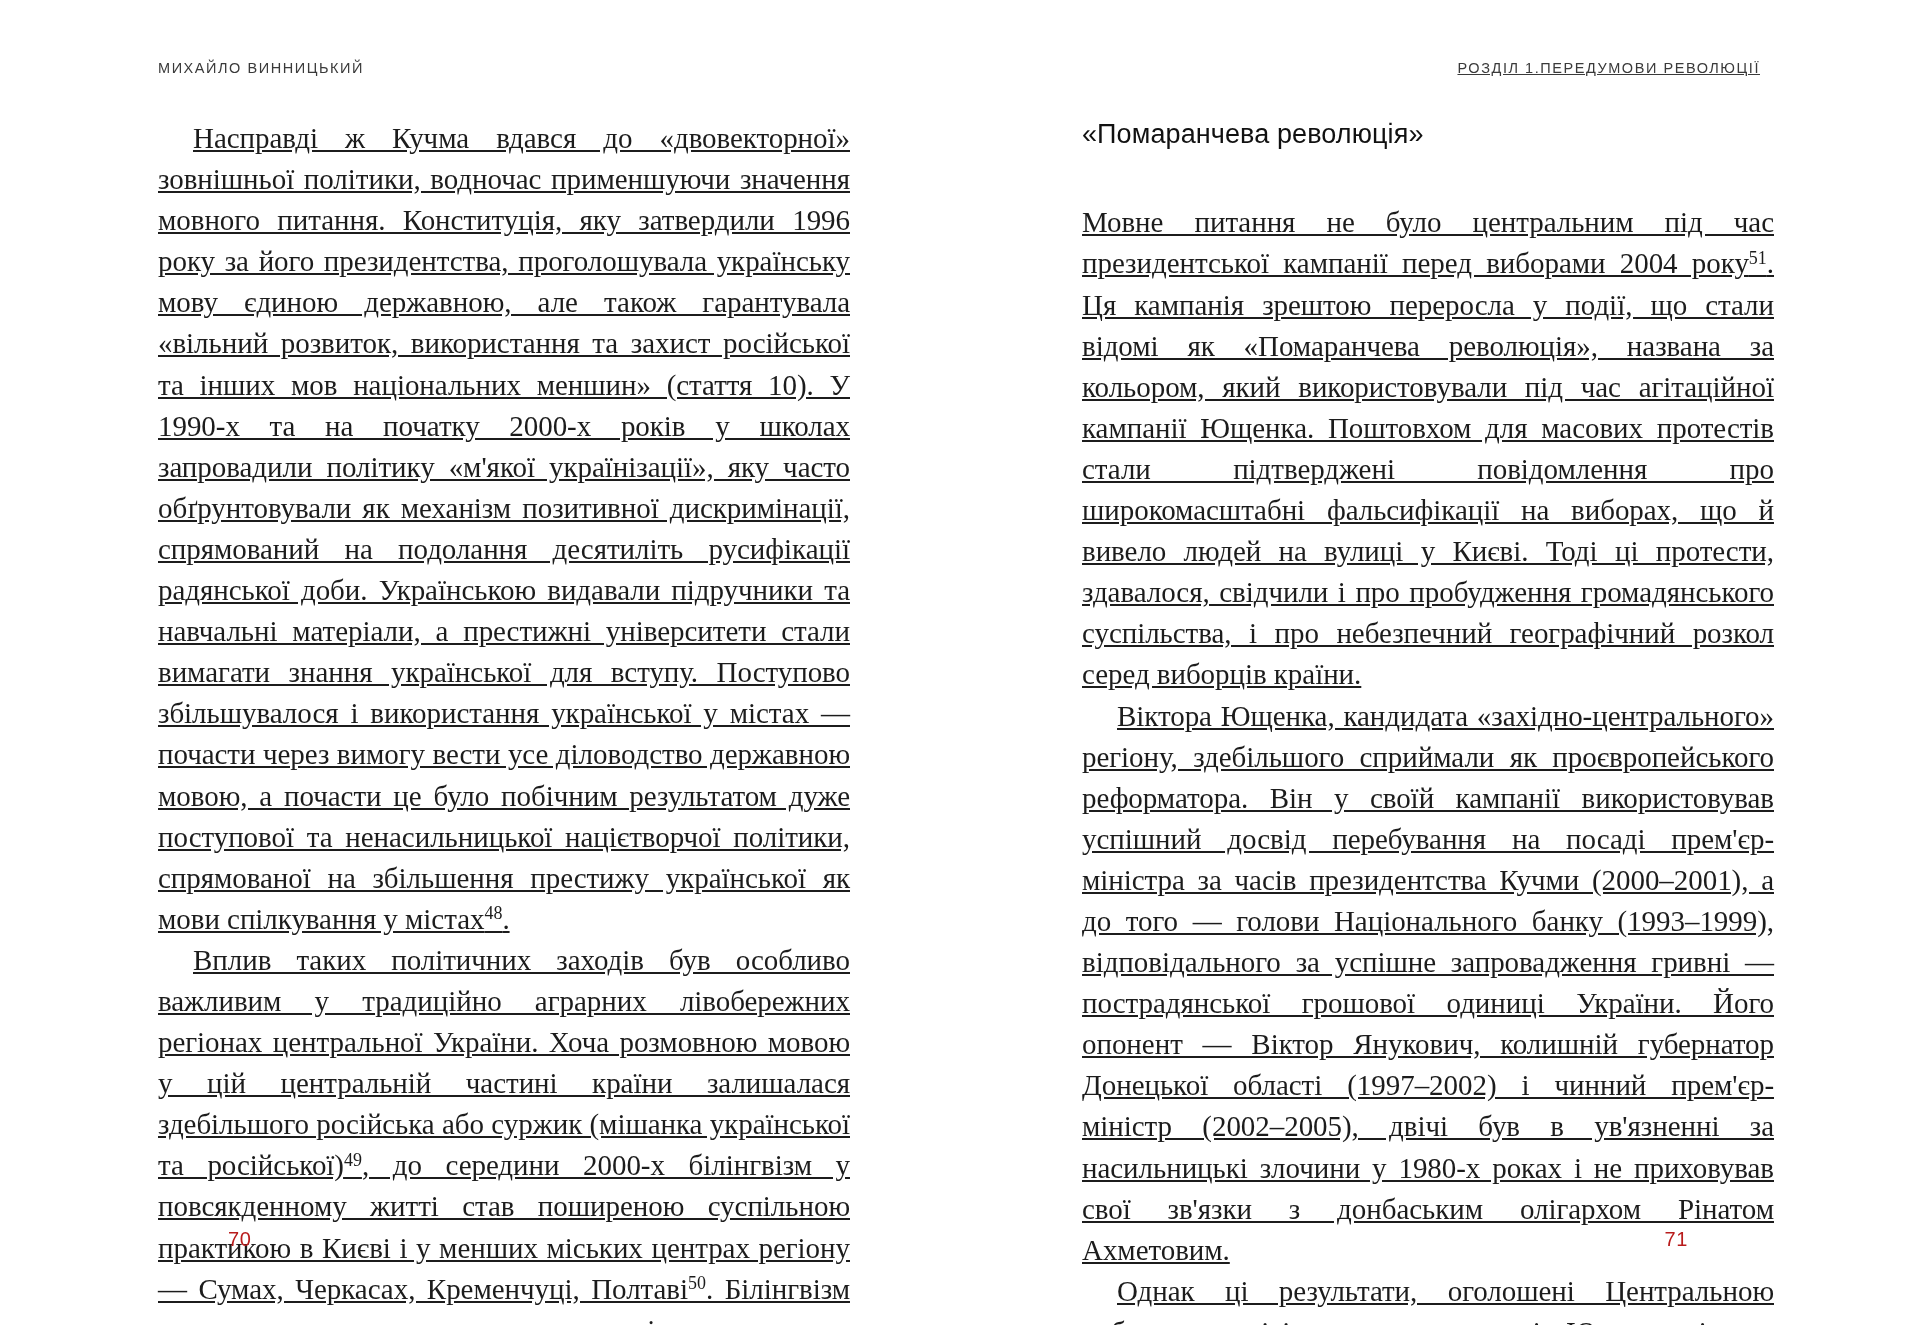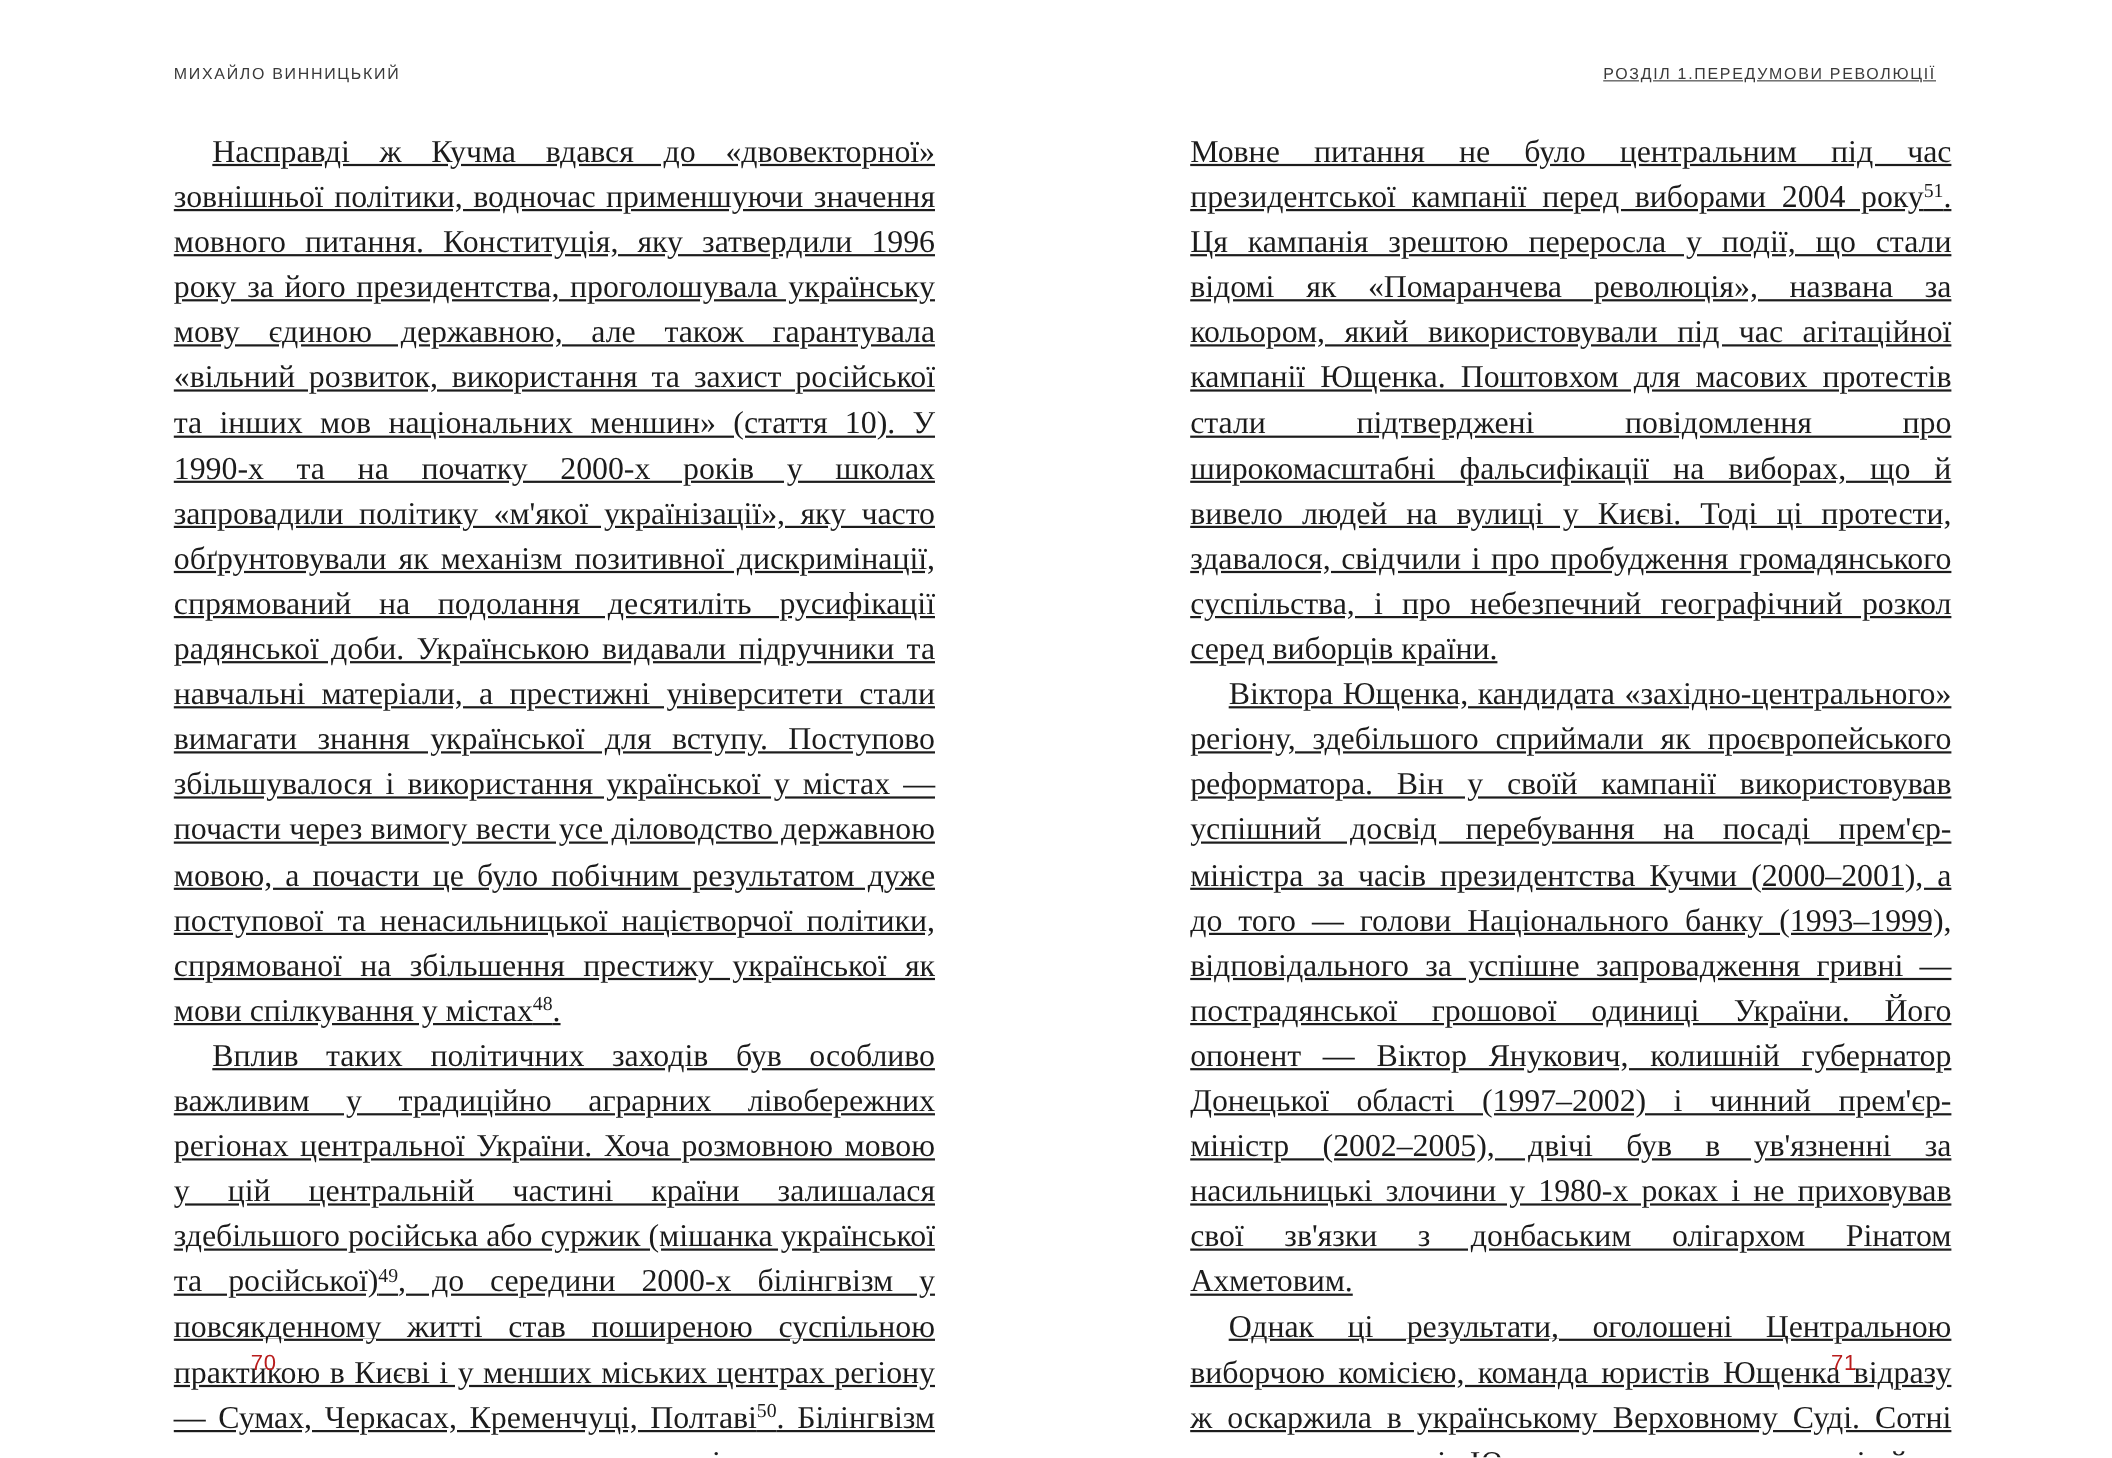--- a/index.html
+++ b/index.html
@@ -112,20 +112,21 @@
       </div>
   </div>
 
   <div class="folio left">70</div>
 
   <div class="gutter"></div>
 
   <div class="running-head right">Розділ 1.Передумови революції</div>
 
   <div class="column right">
+    <h2 class="section-heading">«Помаранчева революція»</h2>
     <div id="right-paragraphs">
         <p class="body-para no-indent"><span>Мовне питання не було центральним під час президентської кампанії перед виборами 2004 року</span><sup class="fn">51</sup><span>. Ця кампанія зрештою переросла у події, що стали відомі як «Помаранчева революція», названа за кольором, який використовували під час агітаційної кампанії Ющенка. Поштовхом для масових протестів стали підтверджені повідомлення про широкомасштабні фальсифікації на виборах, що й вивело людей на вулиці у Києві. Тоді ці протести, здавалося, свідчили і про пробудження громадянського суспільства, і про небезпечний географічний розкол серед виборців країни.</span></p>
         <p class="body-para"><span>Віктора Ющенка, кандидата «західно-центрального» регіону, здебільшого сприймали як проєвропейського реформатора. Він у своїй кампанії використовував успішний досвід перебування на посаді прем'єр-міністра за часів президентства Кучми (2000–2001), а до того — голови Національного банку (1993–1999), відповідального за успішне запровадження гривні — пострадянської грошової одиниці України. Його опонент — Віктор Янукович, колишній губернатор Донецької області (1997–2002) і чинний прем'єр-міністр (2002–2005), двічі був в ув'язненні за насильницькі злочини у 1980-х роках і не приховував свої зв'язки з донбаським олігархом Рінатом Ахметовим.</span></p>
         <p class="body-para"><span>Однак ці результати, оголошені Центральною виборчою комісією, команда юристів Ющенка відразу ж оскаржила в українському Верховному Суді. Сотні тисяч прихильників Ющенка, демонструючи колір його кампанії — помаранчевий, вийшли на вулиці Києва, виявляючи своє обурення тим, що їхні голоси</span></p>
       </div>
   </div>
 
   <div class="folio right">71</div>
 
 </div>

